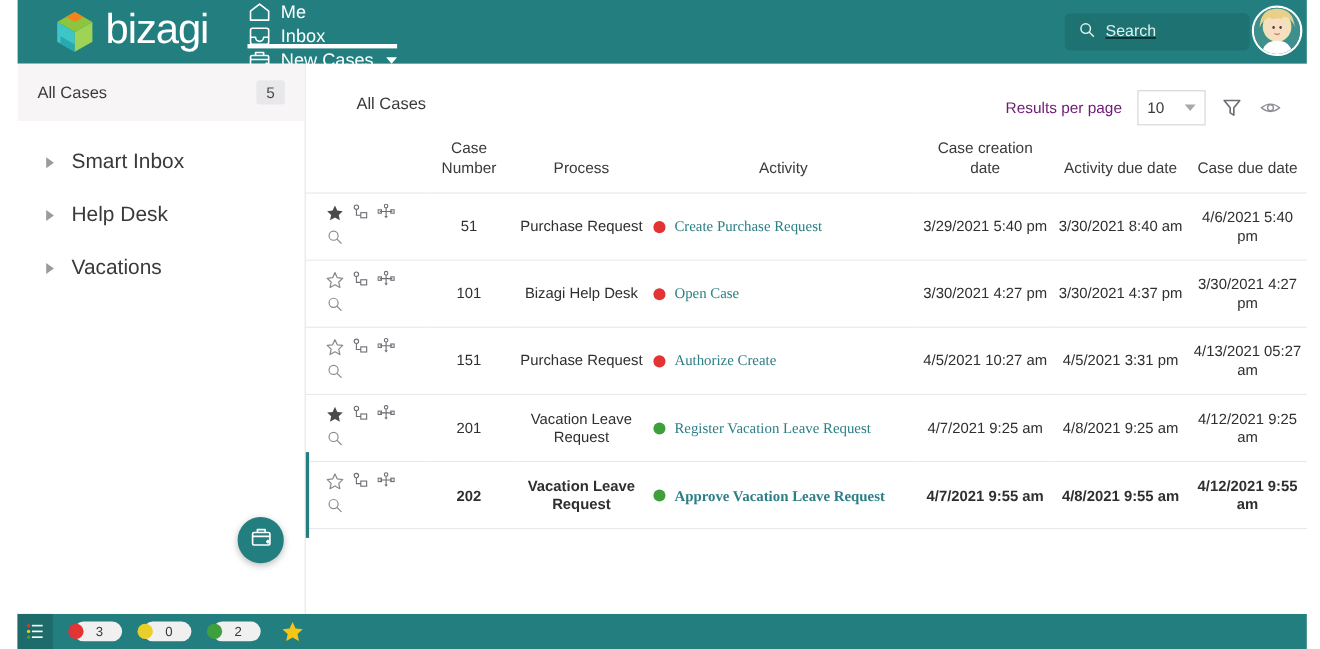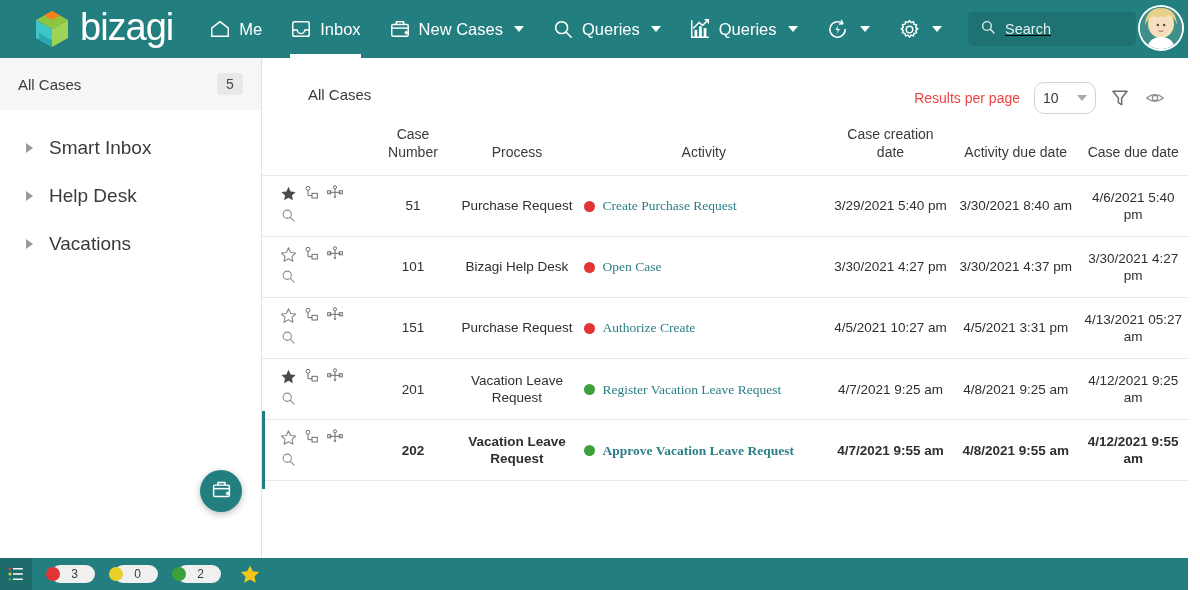--- a/index.html
+++ b/index.html
@@ -2,34 +2,34 @@
 <html><head>
 <meta charset="utf-8">
 <style>
   * { box-sizing: border-box; margin: 0; padding: 0; }
   html, body {
     width: 1200px; height: 590px;
     font-family: "Liberation Sans", sans-serif;
     background: #ffffff;
     overflow: hidden;
   }
-  #app { position: relative; width: 1188px; height: 590px; display: flex; flex-direction: column; }
+  #app { position: relative; width: 1188px; height: 590px; display: flex; flex-direction: column; padding-left: 16px; }
 
   
   .topnav {
     height: 58px; background: #237f7f; flex: 0 0 58px;
     display: flex; align-items: center; position: relative;
   }
   .brand { display: flex; align-items: center; padding-left: 34px; gap: 10px; }
   .brand-cube { width: 36px; height: 40px; display: block; }
   .brand-name {
     color: #ffffff; font-size: 38px; letter-spacing: -1px;
     font-weight: 400; line-height: 1; padding-bottom: 4px;
   }
-  .nav-items { display: flex; align-items: stretch; height: 58px; margin-left: 22px; }
+  .nav-items { display: flex; align-items: stretch; height: 58px; margin-left: 22px; flex-direction: column; }
   .nav-item {
     display: flex; align-items: center; gap: 8px;
     padding: 0 14px; height: 58px; color: #ffffff;
     font-size: 16.5px; cursor: pointer; position: relative;
     white-space: nowrap;
   }
   .nav-item .caret {
     width: 0; height: 0; border-left: 5px solid transparent;
     border-right: 5px solid transparent; border-top: 6px solid #ffffff;
     margin-left: 3px;
@@ -94,23 +94,23 @@
   }
 
   
   .main { flex: 1; min-width: 0; padding: 0; background: #ffffff; position: relative; }
   .main-top {
     display: flex; align-items: flex-start; justify-content: space-between;
     padding: 20px 22px 0 46px;
   }
   .main-title { font-size: 15px; color: #3a3a3c; padding-top: 8px; }
   .rpp-area { display: flex; align-items: center; gap: 14px; padding-top: 4px; }
-  .rpp-label { font-size: 14px; color: #ef4444; }
+  .rpp-label { font-size: 14px; color: #701a75; }
   .rpp-select {
-    width: 62px; height: 32px; border: 1px solid #d4d4d8; border-radius: 10px;
+    width: 62px; height: 32px; border: 1px solid #d4d4d8; border-radius: 0;
     display: flex; align-items: center; justify-content: space-between;
     padding: 0 8px; font-size: 14px; color: #3a3a3c; cursor: pointer;
   }
   .rpp-caret {
     width: 0; height: 0; border-left: 5px solid transparent;
     border-right: 5px solid transparent; border-top: 6px solid #a8a8ae;
   }
   .tool-icon { cursor: pointer; display: flex; align-items: center; }
 
   

